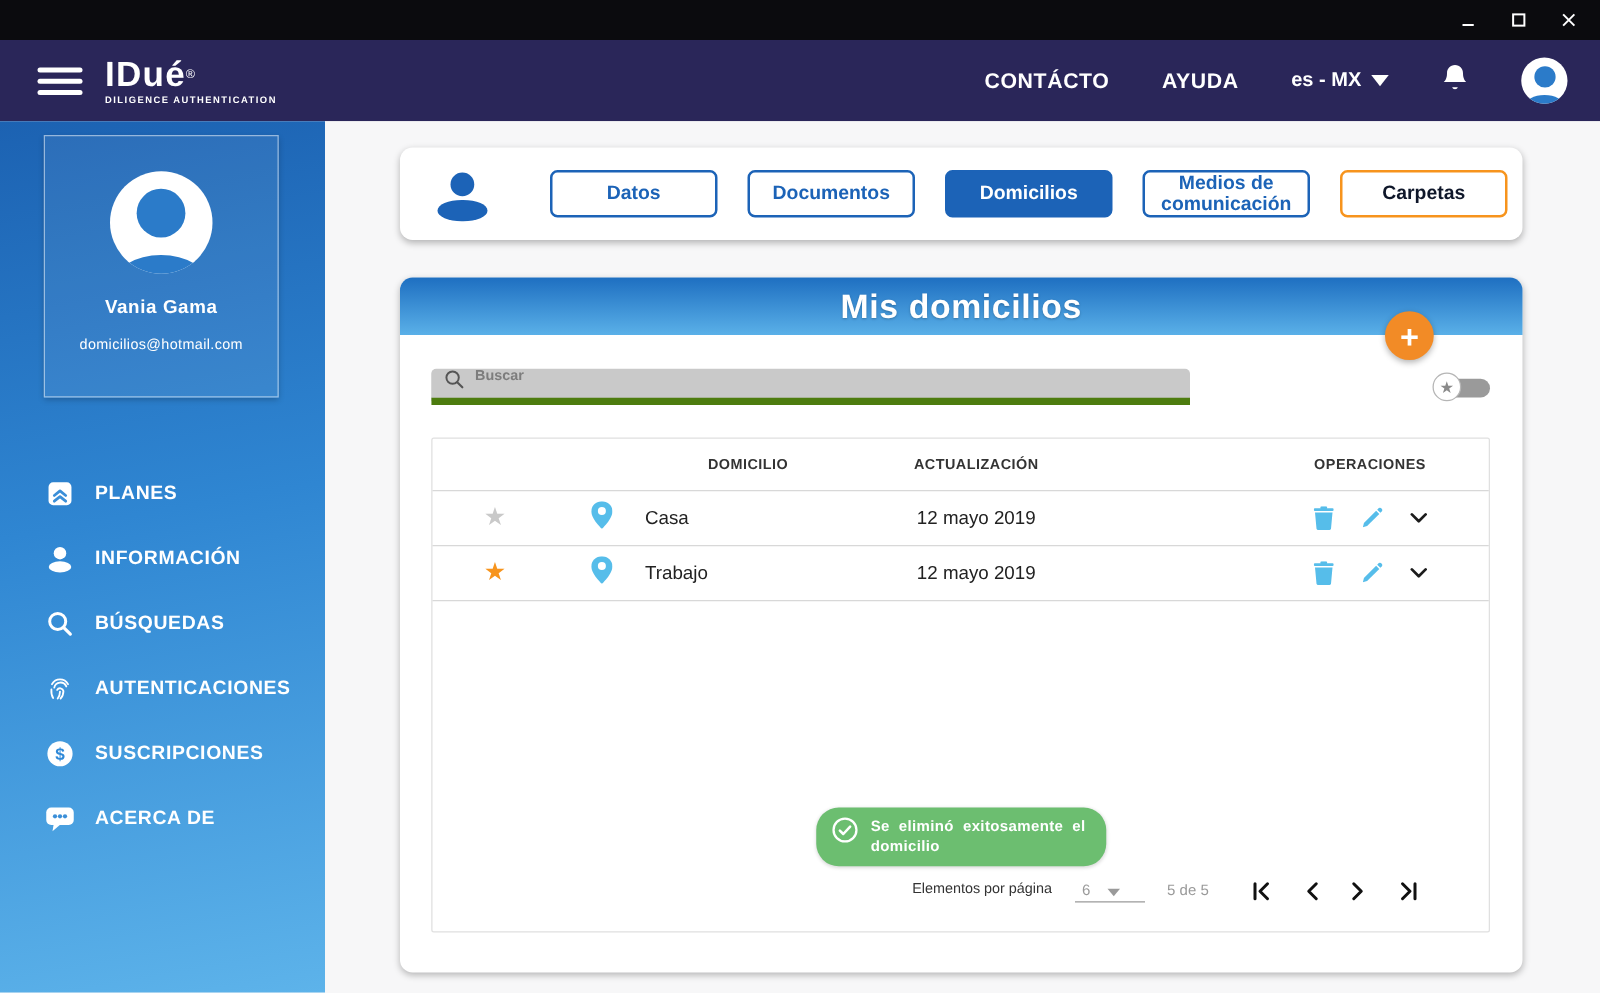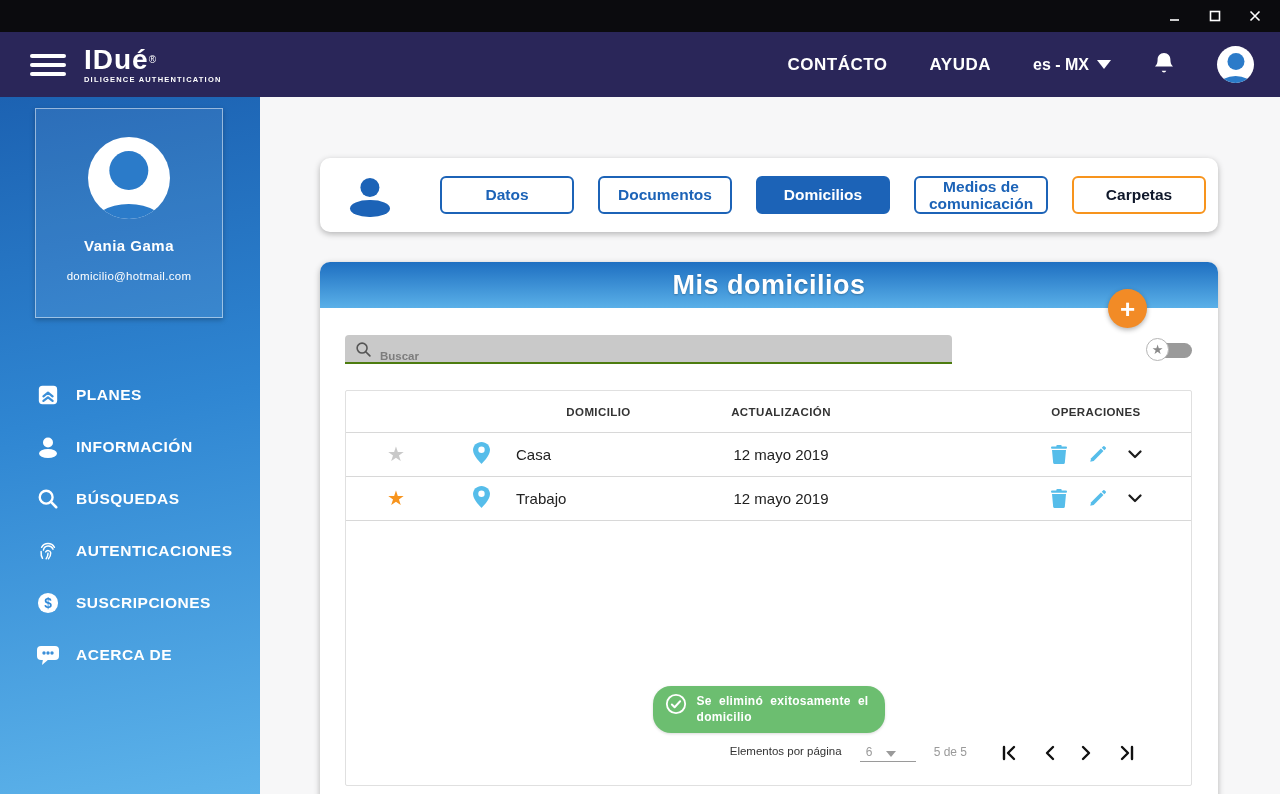--- a/index.html
+++ b/index.html
@@ -48,21 +48,21 @@
     border-radius:50%; background:#2b7bc9; border-top:3px solid #fff; }
   .profile-name { margin-top:18px; color:#fff; font-size:15px; font-weight:bold; letter-spacing:.5px; }
   .profile-email { margin-top:16px; color:#fff; font-size:11.5px; letter-spacing:.3px; }
 
   .side-menu { position:absolute; left:0; top:272px; width:260px; }
   .side-item { display:flex; align-items:center; gap:16px; padding:0 0 0 36px; height:52px; cursor:pointer; }
   .side-item .icn { width:24px; height:24px; flex:0 0 24px; display:flex; align-items:center; justify-content:center; }
   .side-item .lbl { color:#fff; font-weight:bold; font-size:15.5px; letter-spacing:.5px; }
 
   
-  .main { position:absolute; left:260px; top:97px; width:1020px; height:537px; background:#f7f7f8;margin-top:40px; }
+  .main { position:absolute; left:260px; top:97px; width:1020px; height:537px; background:#f7f7f8; }
 
   .tab-card { position:absolute; left:60px; top:21px; width:898px; height:74px; background:#fff;
     border-radius:10px; box-shadow:0 2px 6px rgba(0,0,0,0.28); display:flex; align-items:center; }
   .tab-person { margin-left:30px; width:40px; height:40px; position:relative; }
   .tab-person .head { position:absolute; left:50%; top:8%; transform:translateX(-50%); width:48%; height:48%;
     border-radius:50%; background:#1c63b7; }
   .tab-person .body { position:absolute; left:50%; top:62%; transform:translateX(-50%); width:100%; height:44%;
     border-radius:50%; background:#1c63b7; }
   .tab-row { display:flex; align-items:center; gap:24px; margin-left:50px; }
   .tab-btn { min-width:134px; height:38px; display:flex; align-items:center; justify-content:center;
@@ -76,22 +76,22 @@
   .dom-header { height:46px; border-radius:10px 10px 0 0;
     background:linear-gradient(180deg,#1e6fc1 0%, #5ab0e8 100%);
     display:flex; align-items:center; justify-content:center; }
   .dom-title { color:#fff; font-size:27px; font-weight:bold; letter-spacing:.5px;
     text-shadow:0 1px 2px rgba(0,0,0,0.25); }
   .fab { position:absolute; left:788px; top:27px; width:39px; height:39px; border-radius:50%;
     background:#f28b26; color:#fff; display:flex; align-items:center; justify-content:center;
     font-size:26px; font-weight:bold; box-shadow:0 2px 5px rgba(0,0,0,0.3); cursor:pointer; line-height:1; }
 
   .search-row { display:flex; align-items:center; margin:27px 26px 0 25px; }
-  .search-box { width:607px; height:29px; background:#c9c9c9; border:none; border-bottom:2px solid #4d7c0f;
-    border-radius:4px 4px 0 0; display:flex; align-items:flex-end; padding-left:10px; gap:8px; }
+  .search-box { width:607px; height:29px; background:#c9c9c9; border:none; border-bottom:6px solid #4d7c0f;
+    border-radius:4px 4px 0 0; display:flex; align-items:flex-start; padding-left:10px; gap:8px; }
   .search-box input { border:none; outline:none; background:transparent; font-family:"Liberation Sans",sans-serif;
     font-size:11.5px; font-weight:bold; color:#333; width:520px; }
   .search-box input::placeholder { color:#7d7d7d; opacity:1; }
   .fav-toggle { margin-left:auto; position:relative; width:46px; height:24px; cursor:pointer; }
   .fav-toggle .pill { position:absolute; right:0; top:5px; width:36px; height:15px; border-radius:8px; background:#9a9a9a; }
   .fav-toggle .knob { position:absolute; left:0; top:0; width:23px; height:23px; border-radius:50%;
     background:#fff; border:1px solid #b5b5b5; display:flex; align-items:center; justify-content:center;
     color:#8a8a8a; font-size:13px; }
 
   .table { position:absolute; left:25px; right:26px; top:128px; bottom:32px;
@@ -179,21 +179,21 @@
   </div>
 </div>
 
 <div class="sidebar">
   <div class="profile-card">
     <div class="profile-avatar">
         <span class="head"></span>
         <span class="body"></span>
       </div>
     <div class="profile-name">Vania Gama</div>
-    <div class="profile-email">domicilio@hotmail.com</div>
+    <div class="profile-email">domicilios@hotmail.com</div>
   </div>
 
   <div class="side-menu">
     <div class="side-item">
       <span class="icn">
         <svg width="22" height="22" viewBox="0 0 24 24">
             <rect x="2" y="2" width="20" height="20" rx="4" fill="#fff"></rect>
             <path d="M7 13.5l5-4 5 4" fill="none" stroke="#3b8fd8" stroke-width="2.4" stroke-linecap="round" stroke-linejoin="round"></path>
             <path d="M7 18.5l5-4 5 4" fill="none" stroke="#3b8fd8" stroke-width="2.4" stroke-linecap="round" stroke-linejoin="round"></path>
           </svg>

